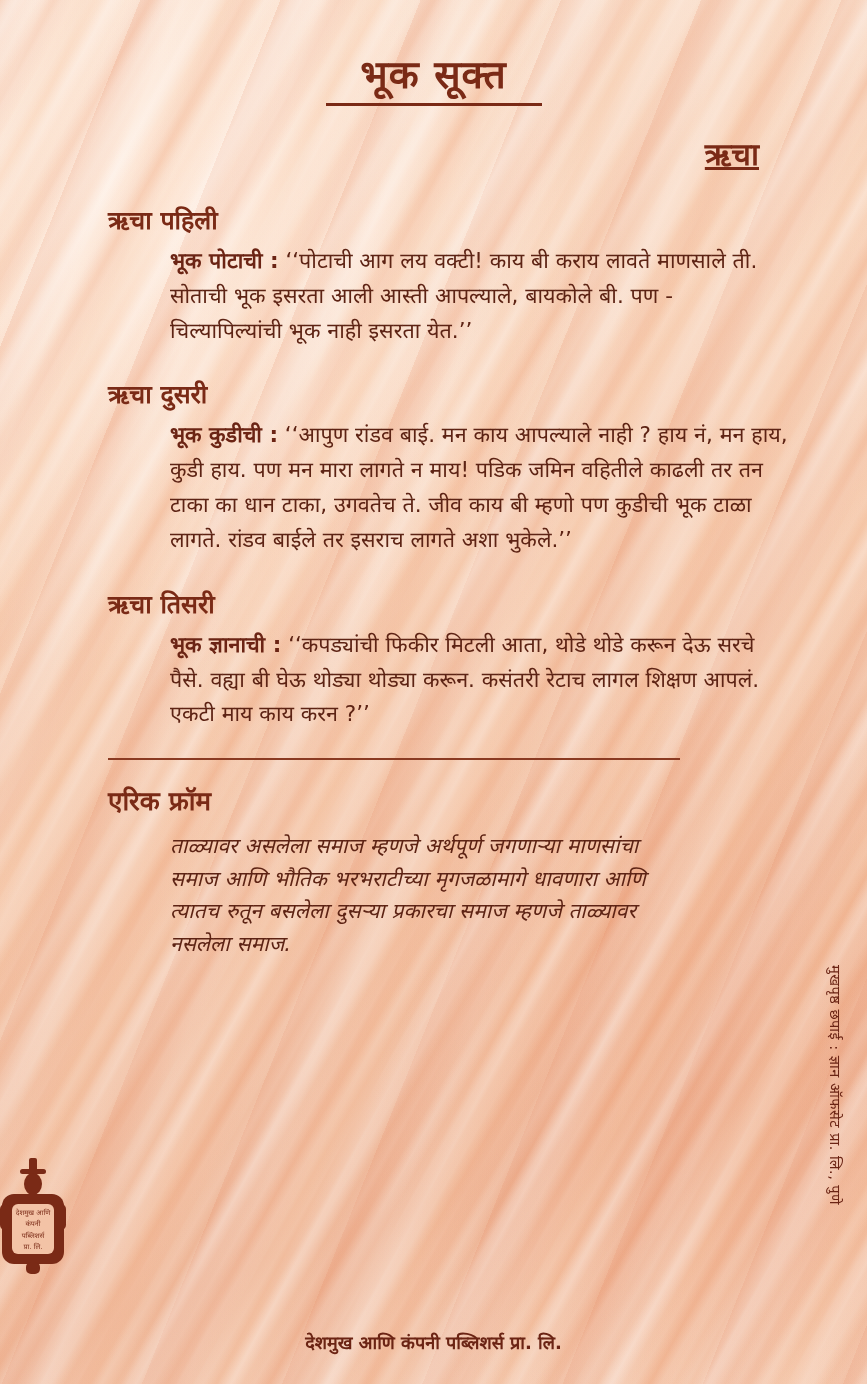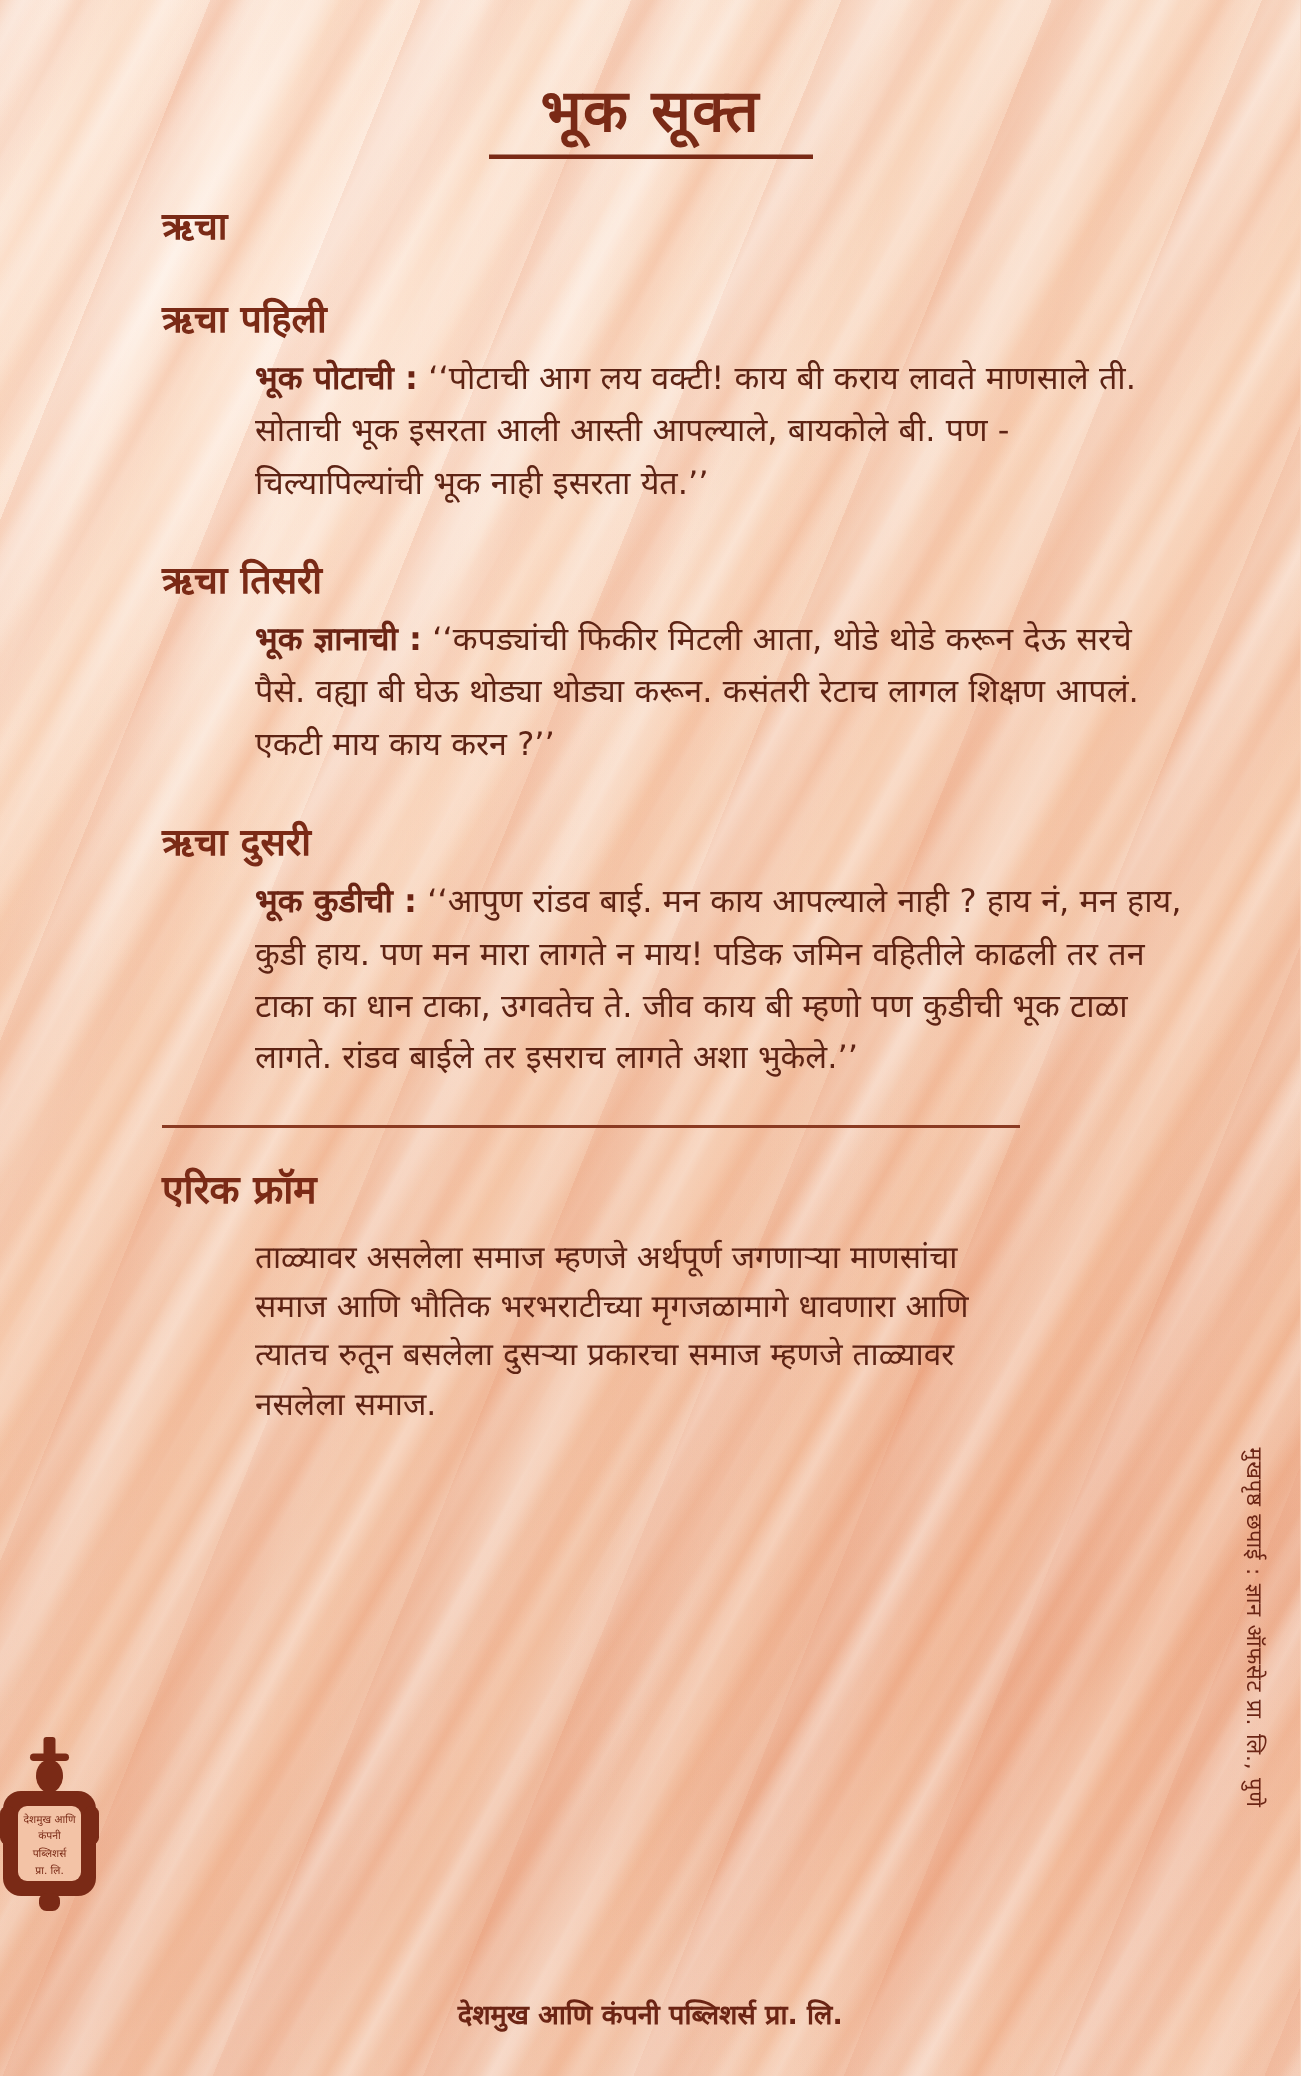--- a/index.html
+++ b/index.html
@@ -80,26 +80,27 @@
     width: 216px;
     height: 3px;
     background: #7a2a16;
     margin: 6px auto 0 auto;
     padding-right: 0;
     position: relative;
     left: -15px;
   }
 
   .subtitle {
-    text-align: left;
-    font-size: 25px;
+    text-align: right;
+    font-size: 31px;
     font-weight: bold;
     color: #7a2a16;
     margin: 26px 0 0 0;
     padding-right: 30px;
+    text-decoration: underline;
   }
 
   .section {
     margin-top: 28px;
   }
   .section-head {
     font-size: 25px;
     font-weight: bold;
     color: #7a2a16;
     margin: 16px 0 8px 0;
@@ -133,20 +134,21 @@
     font-weight: bold;
     color: #7a2a16;
     margin: 22px 0 0 0;
   }
 
   .quote {
     padding-left: 62px;
     margin-top: 12px;
     font-size: 21px;
     line-height: 1.55;
+    font-style: italic;
     color: #5d2314;
     max-width: 520px;
   }
 
   .spine-note {
     position: absolute;
     right: 22px;
     top: 965px;
     writing-mode: vertical-rl;
     text-orientation: mixed;
@@ -198,32 +200,32 @@
 
     <div class="section">
       <div class="section-head">ऋचा पहिली</div>
       <div class="verse">
         <span class="speaker">भूक पोटाची :</span>
         <span class="body">‘‘पोटाची आग लय वक्टी! काय बी कराय लावते माणसाले ती. सोताची भूक इसरता आली आस्ती आपल्याले, बायकोले बी. पण - चिल्यापिल्यांची भूक नाही इसरता येत.’’</span>
       </div>
     </div>
 
     <div class="section">
+      <div class="section-head tight">ऋचा दुसरी</div>
+      <div class="verse">
+        <span class="speaker">भूक कुडीची :</span>
+        <span class="body">‘‘आपुण रांडव बाई. मन काय आपल्याले नाही ? हाय नं, मन हाय, कुडी हाय. पण मन मारा लागते न माय! पडिक जमिन वहितीले काढली तर तन टाका का धान टाका, उगवतेच ते. जीव काय बी म्हणो पण कुडीची भूक टाळा लागते. रांडव बाईले तर इसराच लागते अशा भुकेले.’’</span>
+      </div>
+    </div>
+
+    <div class="section">
       <div class="section-head tight">ऋचा तिसरी</div>
       <div class="verse">
         <span class="speaker">भूक ज्ञानाची :</span>
         <span class="body">‘‘कपड्यांची फिकीर मिटली आता, थोडे थोडे करून देऊ सरचे पैसे. वह्या बी घेऊ थोड्या थोड्या करून. कसंतरी रेटाच लागल शिक्षण आपलं. एकटी माय काय करन ?’’</span>
-      </div>
-    </div>
-
-    <div class="section">
-      <div class="section-head tight">ऋचा दुसरी</div>
-      <div class="verse">
-        <span class="speaker">भूक कुडीची :</span>
-        <span class="body">‘‘आपुण रांडव बाई. मन काय आपल्याले नाही ? हाय नं, मन हाय, कुडी हाय. पण मन मारा लागते न माय! पडिक जमिन वहितीले काढली तर तन टाका का धान टाका, उगवतेच ते. जीव काय बी म्हणो पण कुडीची भूक टाळा लागते. रांडव बाईले तर इसराच लागते अशा भुकेले.’’</span>
       </div>
     </div>
 
     <div class="divider"></div>
 
     <div class="author">एरिक फ्रॉम</div>
     <div class="quote">ताळ्यावर असलेला समाज म्हणजे अर्थपूर्ण जगणाऱ्या माणसांचा समाज आणि भौतिक भरभराटीच्या मृगजळामागे धावणारा आणि त्यातच रुतून बसलेला दुसऱ्या प्रकारचा समाज म्हणजे ताळ्यावर नसलेला समाज.</div>
 
   </div>
 

